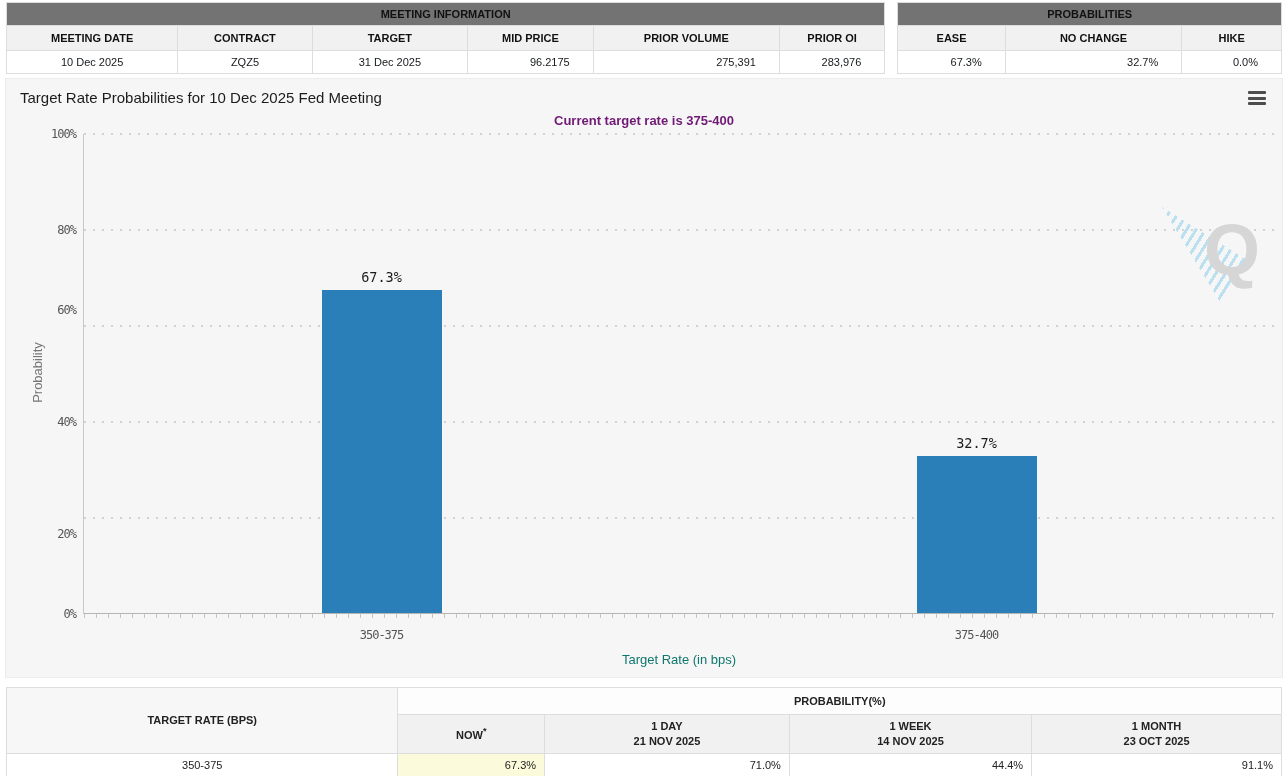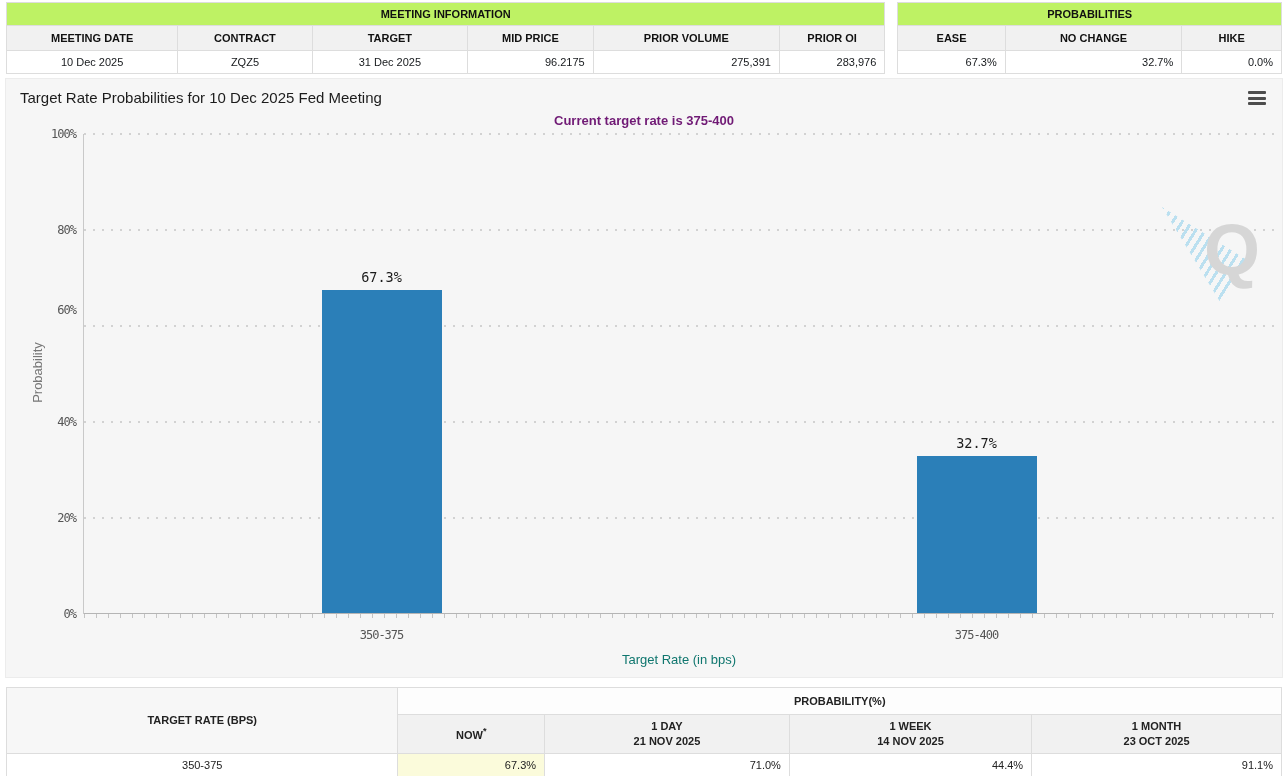--- a/index.html
+++ b/index.html
@@ -5,23 +5,23 @@
   * { margin:0; padding:0; box-sizing:border-box; }
   html,body { width:1288px; height:776px; overflow:hidden; background:#fff;
               font-family:"Liberation Sans", sans-serif; color:#222; }
 
   
   .top-row { display:flex; gap:12px; padding:2px 6px 0 6px; }
   table.info { border-collapse:collapse; table-layout:fixed; }
   table.info.left  { width:887px; }
   table.info.right { width:388px; }
   table.info th, table.info td { border:1px solid #ddd; font-size:11px; overflow:hidden; white-space:nowrap; }
-  .group-hdr { background:#bef264; font-weight:bold; text-align:center; padding:5px 4px; font-size:10.5px; color:#111; }
+  .group-hdr { background:#737373; font-weight:bold; text-align:center; padding:5px 4px; font-size:10.5px; color:#111; }
   .col-hdr   { background:#f1f1f1; font-weight:bold; text-align:center; padding:6px 4px; font-size:10.5px; color:#111; }
-  td.val     { background:#fff; padding:5px 8px; color:#16191c; }
+  td.val     { background:#fff; padding:5px 23px; color:#16191c; }
   td.val.c   { text-align:center; }
   td.val.r   { text-align:right; }
 
   
   .chart-panel { position:relative; margin:4px 5px 0 5px; height:600px;
                  background:#f6f6f6; border:1px solid #ececec; }
   .chart-header { position:relative; padding:10px 14px 0 14px; }
   .chart-title { font-size:15px; color:#1c1c1c; }
   .menu-icon { position:absolute; right:16px; top:12px; width:18px; height:14px; cursor:pointer;
                display:flex; flex-direction:column; justify-content:space-between; }
@@ -40,21 +40,21 @@
   .gridline:nth-of-type(5){ top:383px; }
   .x-axis-line { position:absolute; left:0; right:0; top:479px; height:1px; background:#b5b5b5; }
   .x-axis-minor { position:absolute; left:0; right:0; top:480px; height:4px;
                   background:repeating-linear-gradient(to right,#c4c4c4 0 1px,transparent 1px 12px); }
 
   .yticks { position:absolute; left:0; top:4px; width:70px; height:480px; }
   .ytick { position:absolute; right:0; transform:translateY(-50%); font-size:12px; color:#555;
            font-family:"DejaVu Sans Mono", monospace; letter-spacing:-1px; }
   .ytick:nth-child(1){ top:0; }   .ytick:nth-child(2){ top:96px; }
   .ytick:nth-child(3){ top:176px; } .ytick:nth-child(4){ top:288px;margin-left:48px; }
-  .ytick:nth-child(5){ top:384px; } .ytick:nth-child(6){ top:480px; }
+  .ytick:nth-child(5){ top:400px; } .ytick:nth-child(6){ top:480px; }
 
   .y-axis-title { position:absolute; left:-34px; top:235px; width:130px; text-align:center;
                   transform:rotate(-90deg); font-size:13px; color:#777; }
 
   .bar-col { position:absolute; bottom:1px; width:120px; height:100%;
              display:flex; flex-direction:column; align-items:center; justify-content:flex-end; }
   .bar-col.first  { left:calc(25% - 60px); }
   .bar-col.second { left:calc(75% - 60px); }
   .bar-value { font-size:13.5px; color:#1b1b1b; margin-bottom:5px;
                font-family:"DejaVu Sans Mono", monospace; }

